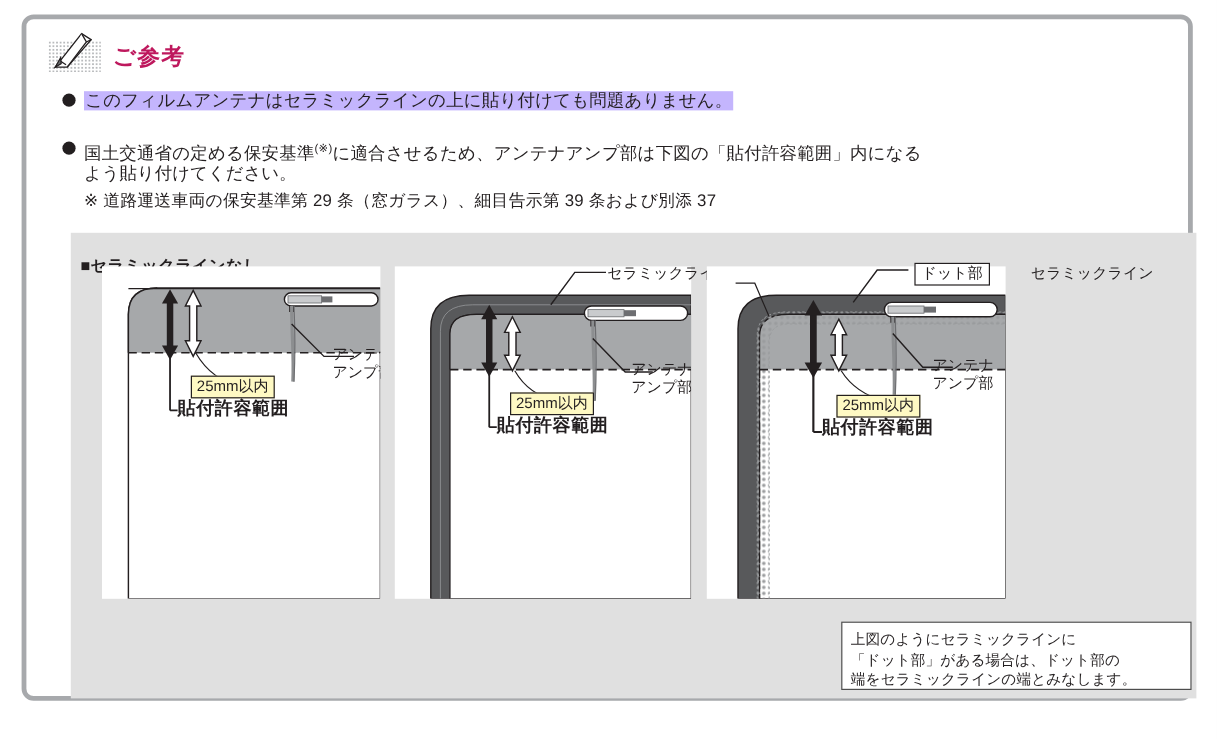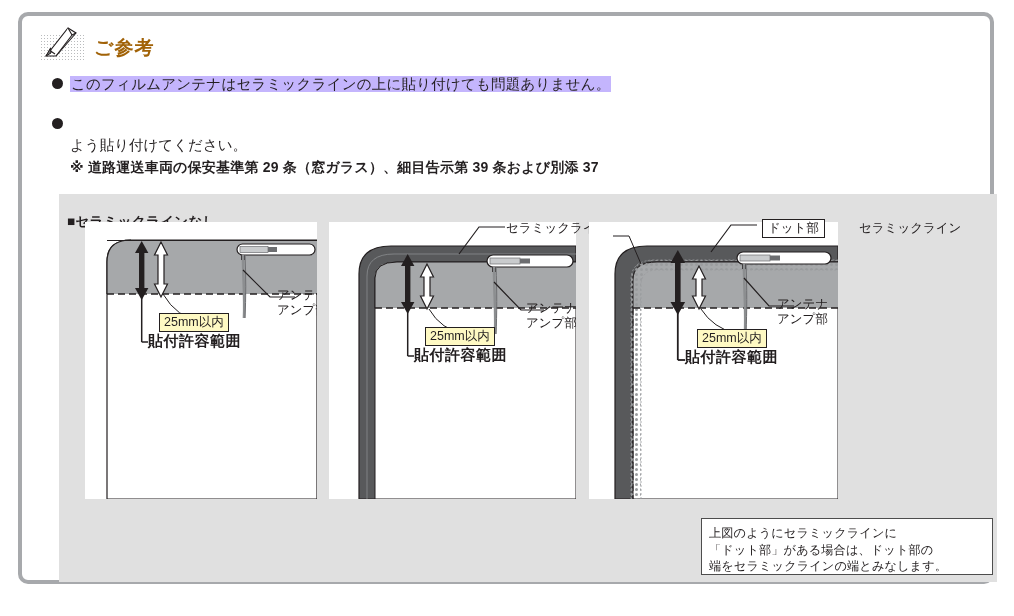--- a/index.html
+++ b/index.html
@@ -21,36 +21,36 @@
   .pencil-wrap{width:46px;height:34px;position:relative;}
   .dotbg{
     position:absolute;left:0;top:8px;width:44px;height:26px;
     background-image:
       radial-gradient(#b9bbbd 0.9px, transparent 1px);
     background-size:3px 3px;
   }
   .pencil-svg{position:absolute;left:2px;top:0;}
   .hdr-title{
     font-size:19px;font-weight:bold;letter-spacing:1px;
-    line-height:1;padding-bottom:3px;color:#a16207;
+    line-height:1;padding-bottom:3px;color:#be185d;
   }
 
   
   .bullet-row{position:absolute;display:flex;align-items:flex-start;}
   .bullet-dot{
     width:11px;height:11px;border-radius:50%;background:#231f20;
     flex:0 0 auto;margin-top:4px;margin-right:7px;
   }
   .b-text{font-size:14.5px;line-height:21px;letter-spacing:.2px;}
   .hl{background:#c4b5fd;padding:0 1px;}
   .sup{font-size:9.5px;vertical-align:super;}
   #bullet1{left:30px;top:58px;}
   #bullet2{left:30px;top:98px;width:930px;}
   #bullet2-l2{position:absolute;left:48px;top:119px;font-size:14.5px;line-height:21px;}
-  #bullet2-l3{position:absolute;left:48px;top:141px;font-size:14px;line-height:21px;letter-spacing:.2px;font-weight:bold;}
+  #bullet2-l3{position:absolute;left:48px;top:141px;font-size:14px;line-height:21px;letter-spacing:.2px;}
 
   
   #diagram-area{
     position:absolute;left:37px;top:178px;width:938px;height:388px;
     background:#e0e0e0;
   }
   .sec-head{
     position:absolute;font-size:13.5px;font-weight:bold;color:#231f20;
     letter-spacing:.3px;white-space:nowrap;
   }
@@ -105,20 +105,23 @@
     <div class="hdr-title">ご参考</div>
   </div>
 
   <div class="bullet-row" id="bullet1">
     <div class="bullet-dot"></div>
     <div class="b-text"><span class="hl">このフィルムアンテナはセラミックラインの上に貼り付けても問題ありません。</span></div>
   </div>
 
   <div class="bullet-row" id="bullet2">
     <div class="bullet-dot"></div>
+    <div class="b-text">
+      <span>国土交通省の定める保安基準</span><span class="sup">(※)</span><span>に適合させるため、アンテナアンプ部は下図の「貼付許容範囲」内になる</span>
+    </div>
   </div>
   <div id="bullet2-l2">よう貼り付けてください。</div>
   <div id="bullet2-l3">※ 道路運送車両の保安基準第 29 条（窓ガラス）、細目告示第 39 条および別添 37</div>
 
   <div id="diagram-area">
 
     <div class="sec-head" id="sec-head-1">■セラミックラインなし</div>
 
     <div class="panel" id="panel1">
       <svg width="232" height="277" viewBox="0 0 232 277">

